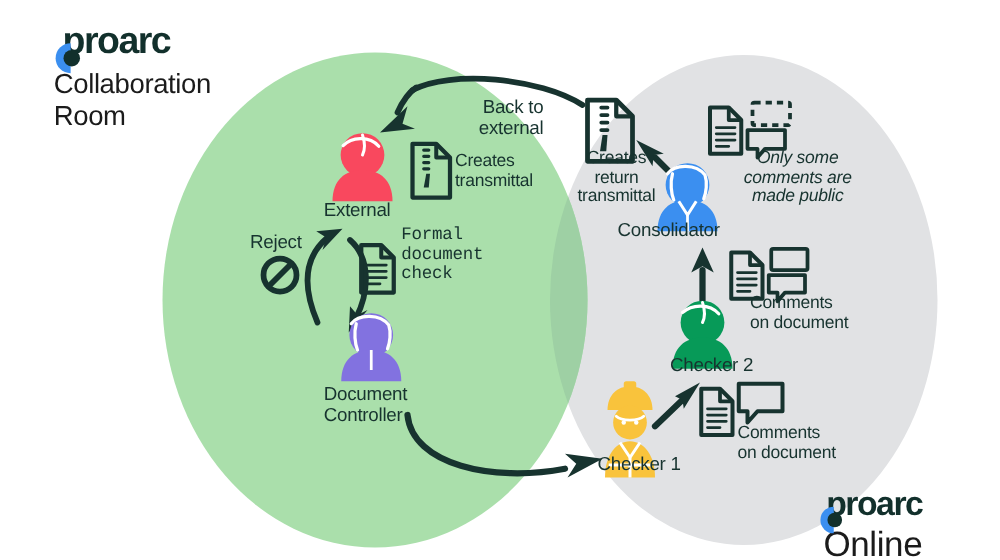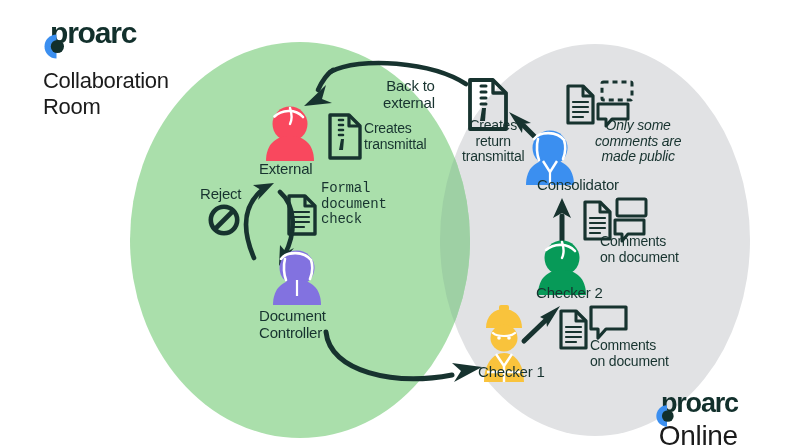--- a/index.html
+++ b/index.html
@@ -190,21 +190,21 @@
       <path d="M566,327 L581,327 M566,332 L581,332 M566,337 L581,337 M566,342 L576,342" stroke="#17332f" stroke-width="2.2" stroke-linecap="round"></path>
       <path d="M591,307 L626,307 L626,329 L606,329 L598,338 L598,329 L591,329 Z" fill="none" stroke="#17332f" stroke-width="3.2" stroke-linejoin="round"></path>
     </g>
   </svg>
 
   <div class="lbl" style="left:259px;top:161px;font-size:15px;">External</div>
 
   <div class="lbl" style="left:259px;top:308px;font-size:15px;">Document
 Controller</div>
 
-  <div class="lbl" style="left:537px;top:177px;font-size:15px;">Consolidator</div>
+  <div class="lbl" style="left:494px;top:177px;font-size:15px;">Consolidator</div>
 
   <div class="lbl" style="left:536px;top:285px;font-size:15px;">Checker 2</div>
 
   <div class="lbl" style="left:478px;top:364px;font-size:15px;text-align:center;">Checker 1</div>
 
   <div class="lbl" style="left:364px;top:121px;font-size:14px;">Creates
 transmittal</div>
 
   <div class="lbl" style="left:383px;top:78px;font-size:15px;text-align:right;">Back to
 external</div>
@@ -233,21 +233,21 @@
   <div class="brandwrap" style="left:43px;top:18px;">
     <div style="display:flex;align-items:center;gap:7px;">
       <span class="logomark">
         <svg width="27" height="27" viewBox="0 0 27 27">
           <path d="M13.5,1.5 A12,12 0 0 0 13.5,25.5 Z" fill="#3b8ff0"></path>
           <circle cx="14.4" cy="13.5" r="6.6" fill="#12302c"></circle>
         </svg>
       </span>
       <span class="brandname">proarc</span>
     </div>
-    <div class="brandsub" style="margin-top:20px;">Collaboration
+    <div class="brandsub" style="margin-top:6px;">Collaboration
 Room</div>
   </div>
 
   <div class="brandwrap" style="left:655px;top:390px;">
     <div style="display:flex;align-items:center;gap:6px;">
       <span class="logomark">
         <svg width="24" height="24" viewBox="0 0 27 27">
           <path d="M13.5,1.5 A12,12 0 0 0 13.5,25.5 Z" fill="#3b8ff0"></path>
           <circle cx="14.4" cy="13.5" r="6.6" fill="#12302c"></circle>
         </svg>

